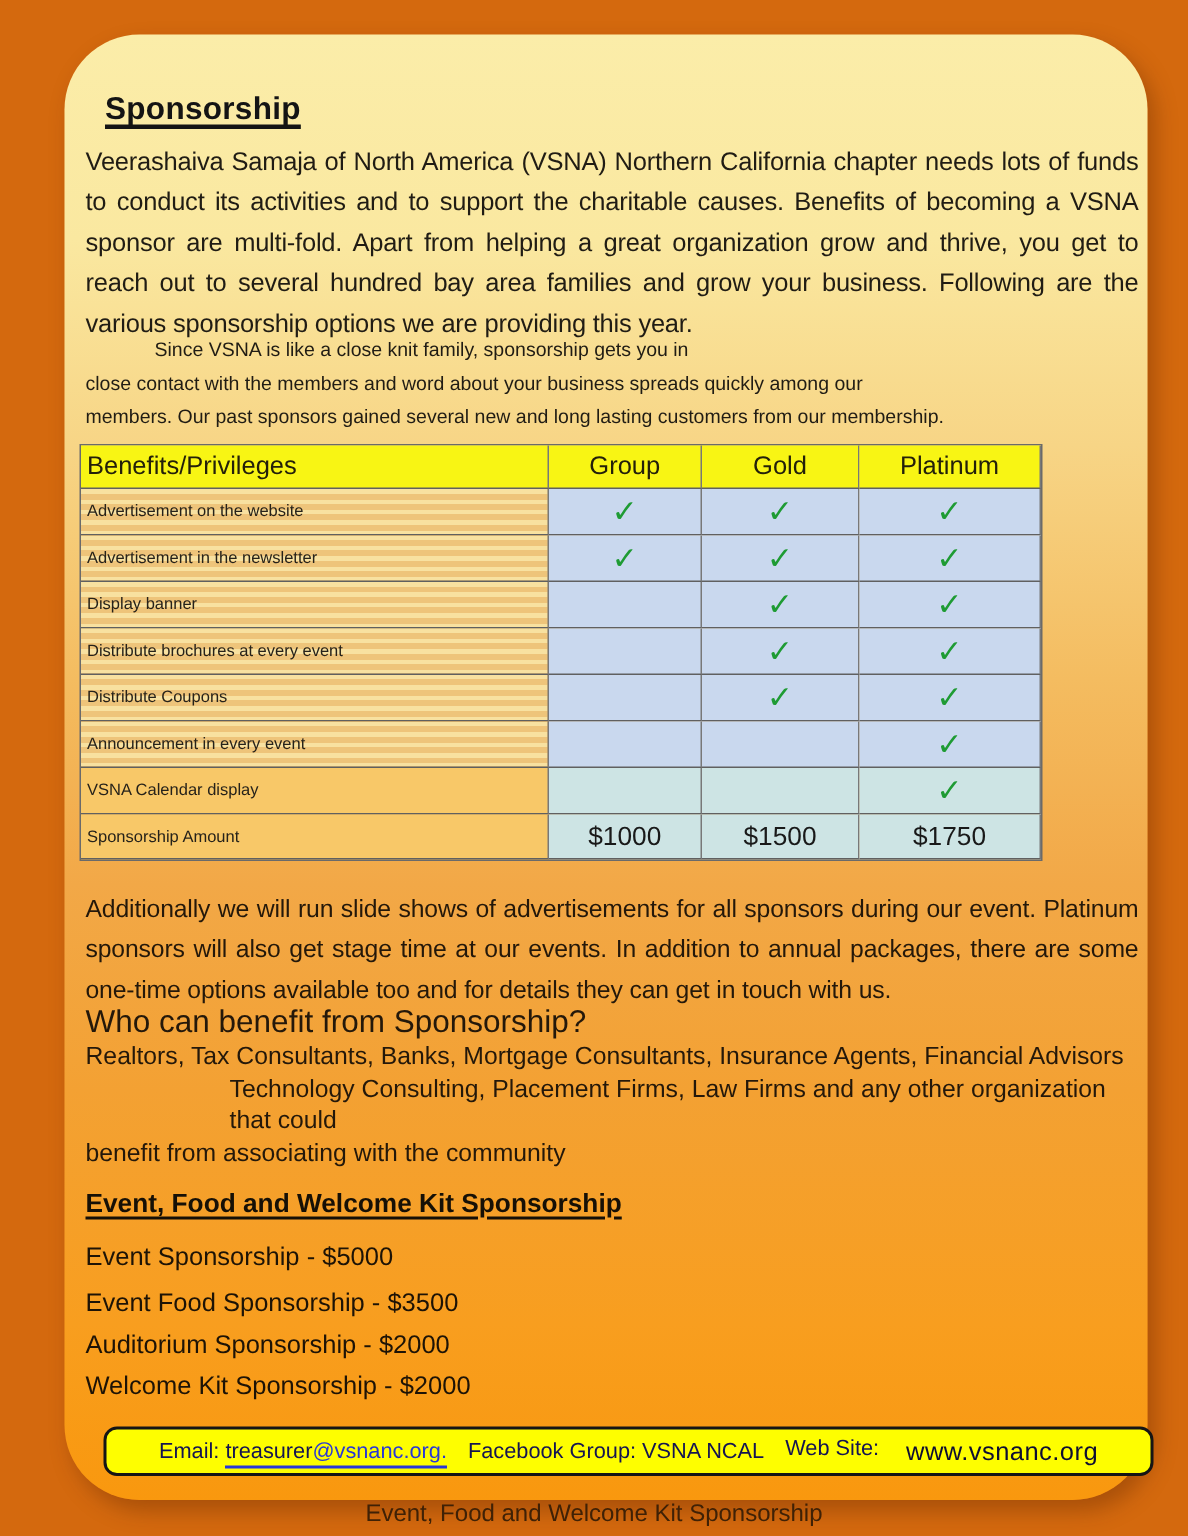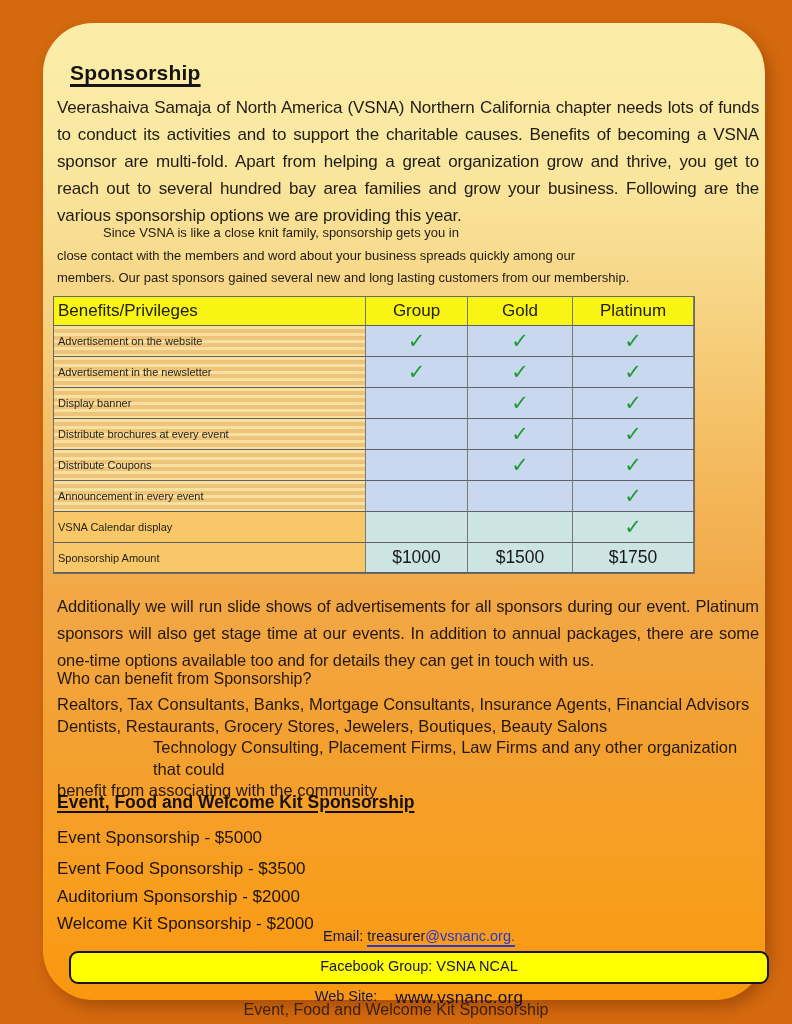--- a/index.html
+++ b/index.html
@@ -47,36 +47,36 @@
   .plain  { background:#f8c868; }
   .chk { justify-content:center; font-size:21px; font-weight:bold; color:#1E9B33; font-family:"DejaVu Sans", sans-serif; }
   .blue { background:#C9D8EE; }
   .cyan { background:#CDE4E4; }
   .amt { justify-content:center; font-size:17.5px; background:#CDE4E4; color:#191919; }
 
   .p3 {
     left:14px; top:570px; width:702px; font-size:16.5px; line-height:27px;
     text-align:justify; letter-spacing:-0.1px; color:#24180a;
   }
-  .who   { left:14px; top:647px; font-size:16px; color:#24180a; }
+  .who   { left:14px; top:647px; font-size:21px; color:#24180a; }
   .blines{ left:14px; top:671px; width:712px; font-size:16.5px; line-height:21.5px; color:#24180a; }
   .blines .tech-indent { padding-left:96px; }
 
   .h2 {
     left:14px; top:769px; font-size:17.5px; font-weight:bold; color:#161006;
     text-decoration:underline; text-decoration-thickness:2px; text-underline-offset:3px;
   }
   .item { left:14px; font-size:17px; color:#1d1306; }
   .i0 { top:805px; } .i1 { top:836px; } .i2 { top:864px; } .i3 { top:891px; }
 
   .footer-bar {
     left:26px; top:928px; width:696px; height:29px;
     background:#FEFE00; border:2px solid #151515; border-radius:9px;
     display:flex; align-items:center; justify-content:center; gap:14px;
-    font-size:14.5px; color:#141452; white-space:nowrap;flex-direction:column;
+    font-size:14.5px; color:#141452; white-space:nowrap;
   }
   .email-link { border-bottom:2px solid #2837d8; padding-bottom:1px; cursor:pointer; }
   .e-dom { color:#2837d8; }
   .f-web { display:flex; align-items:flex-start; gap:18px; }
   .web-url { font-size:17px; color:#0d0d33; letter-spacing:0.3px; cursor:pointer; }
 
   .caption {
     left:0; top:1001px; width:792px; text-align:center;
     font-size:16px; color:#3f2106;
   }
@@ -142,21 +142,20 @@
     <div class="c amt">$1500</div>
     <div class="c amt">$1750</div>
   </div>
 
   <p class="abs p3">Additionally we will run slide shows of advertisements for all sponsors during our event. Platinum sponsors will also get stage time at our events. In addition to annual packages, there are some one-time options available too and for  details they can get in touch with us.</p>
 
   <div class="abs who">Who can benefit from Sponsorship?</div>
 
   <div class="abs blines">
     <div>Realtors, Tax Consultants, Banks, Mortgage Consultants, Insurance Agents, Financial Advisors</div>
-    <div>Dentists, Restaurants, Grocery Stores, Jewelers, Boutiques, Beauty Salons</div>
     <div class="tech-indent">Technology Consulting, Placement Firms, Law Firms and any other organization that could</div>
     <div>benefit from associating with the community</div>
   </div>
 
   <h2 class="abs h2">Event, Food and Welcome Kit Sponsorship</h2>
 
   <div class="abs item i0">Event Sponsorship  - $5000</div>
   <div class="abs item i1">Event Food Sponsorship - $3500</div>
   <div class="abs item i2">Auditorium Sponsorship - $2000</div>
   <div class="abs item i3">Welcome Kit Sponsorship - $2000</div>

